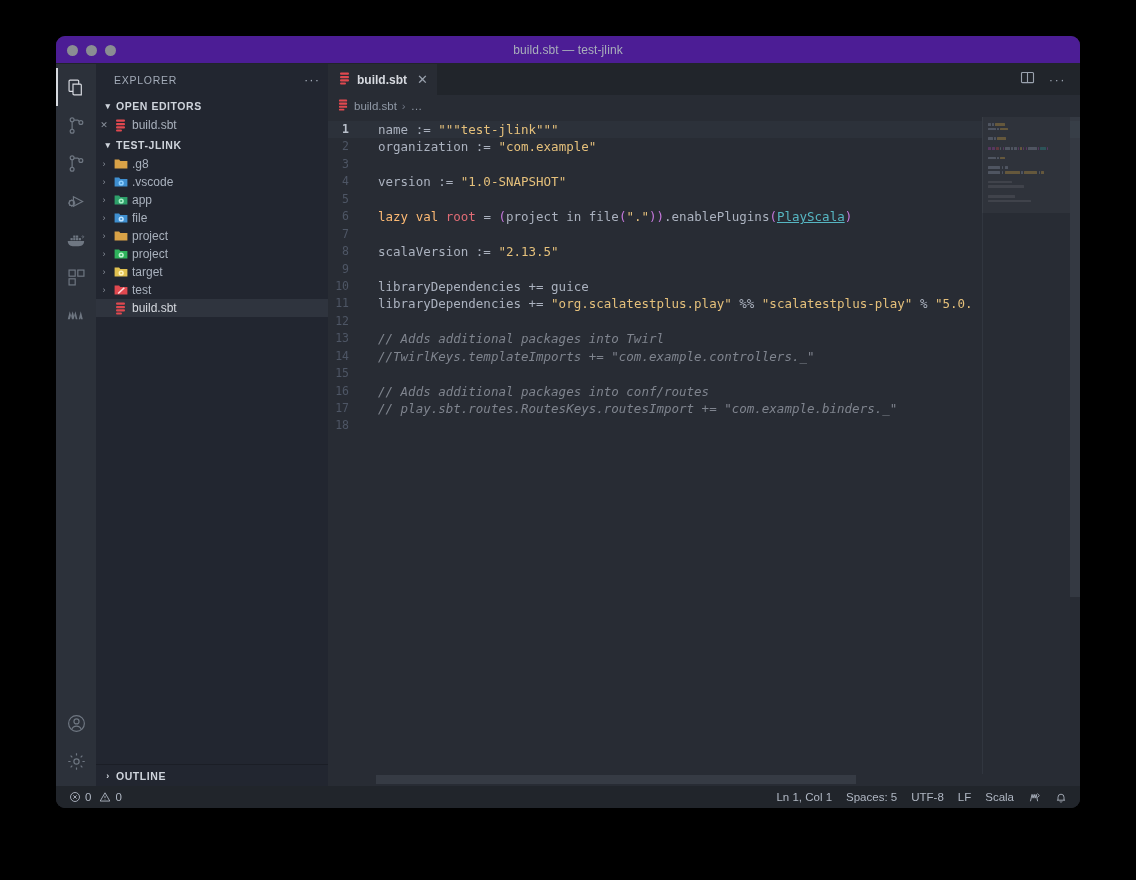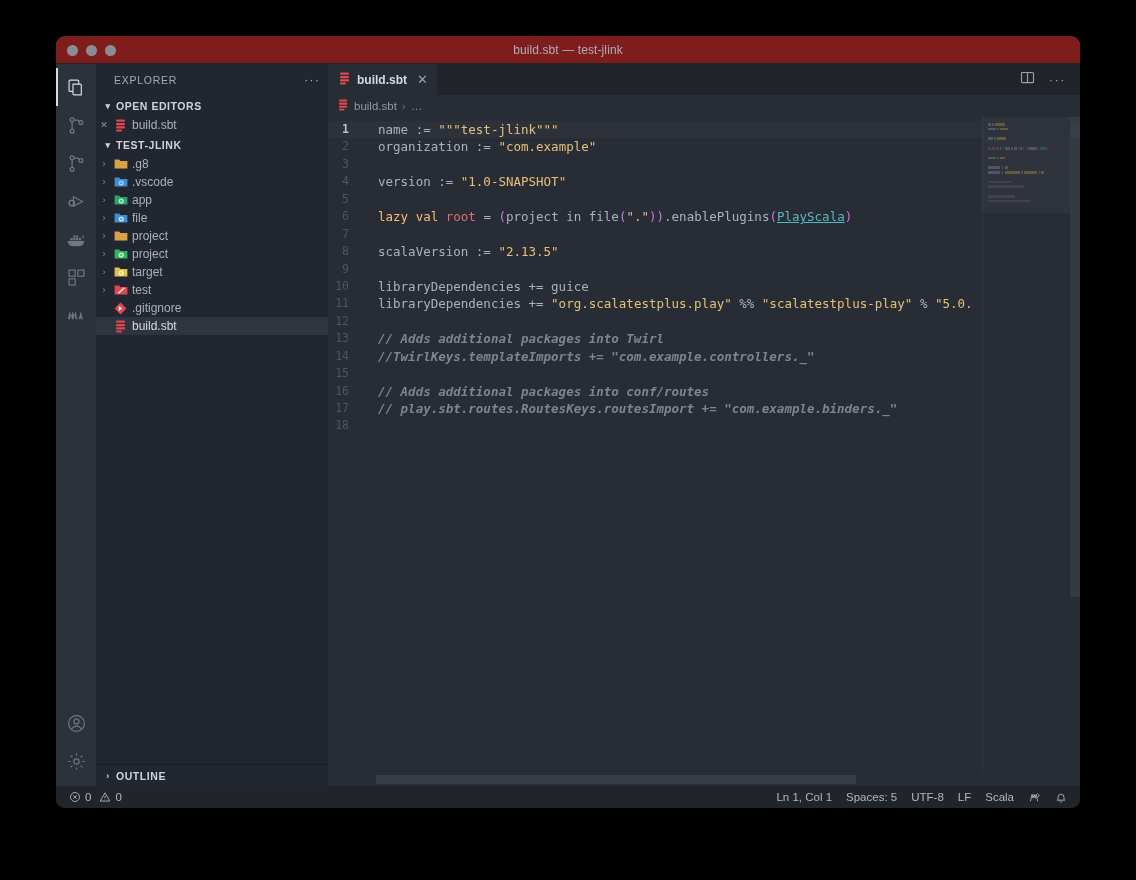--- a/index.html
+++ b/index.html
@@ -18,21 +18,21 @@
     background: #282c34;
     border-radius: 9px;
     overflow: hidden;
     box-shadow: 0 18px 50px rgba(0,0,0,.75);
     display: flex; flex-direction: column;
   }
 
   
   #titlebar {
     height: 28px; flex: 0 0 28px;
-    background: #7f1d1d;
+    background: #4c1d95;
     position: relative;
     display: flex; align-items: center;
     border-bottom: 1px solid #21242b;
   }
   .traffic { position: absolute; left: 11px; top: 9px; display: flex; gap: 8px; }
   .tl { width: 11px; height: 11px; border-radius: 50%; background: #8a8d93; }
   #window-title {
     width: 100%; text-align: center;
     font-size: 12px; color: #a9b0bb;
     letter-spacing: .1px;
@@ -151,21 +151,21 @@
     font-family: "DejaVu Sans Mono", monospace;
   }
   .cl.cur .ln { color: #b9c0cb; font-weight: bold; }
   .ctext { padding-left: 10px; }
 
   
   .s-str { color: #e5c07b; }
   .s-kw  { color: #fdba74; }
   .s-var { color: #e06c75; }
   .s-cls { color: #56b6c2; text-decoration: underline; }
-  .s-cmt { color: #7f848e; font-style: italic; font-weight: bold; }
+  .s-cmt { color: #7f848e; font-style: italic; }
   .s-txt { color: #abb2bf; }
   .s-op  { color: #abb2bf; }
   .s-par { color: #c678dd; }
 
   
   #minimap {
     position: absolute; right: 10px; top: 0;
     width: 88px; height: 100%;
     background: #282c34; pointer-events: none;
     padding-top: 6px;
@@ -433,30 +433,20 @@
           </div>
           <div class="row">
             <span class="arrow">›</span>
             <span class="ficon">
               <svg width="14" height="12" viewBox="0 0 14 12">
                 <path d="M0.6 1.6h4.5l1.2 1.4h7.1v7.6H0.6z" fill="#e0484f"></path>
                 <path d="M3.6 9 9.8 3.2l1.1 1.1L4.7 10z" fill="#ffd9da"></path>
               </svg>
             </span>
             <span class="lbl">test</span>
-          </div>
-          <div class="row">
-            <span class="arrow"></span>
-            <span class="ficon">
-              <svg width="13" height="13" viewBox="0 0 14 14">
-                <path d="M7 0.6 13.4 7 7 13.4.6 7z" fill="#e0484f"></path>
-                <path d="M5.2 4.4v5.2l3.4-2.6z" fill="#ffffff"></path>
-              </svg>
-            </span>
-            <span class="lbl">.gitignore</span>
           </div>
           <div class="row selected">
             <span class="arrow"></span>
             <span class="ficon">
               <svg width="12" height="13" viewBox="0 0 12 13">
                 <rect x="1" y="0.5" width="9" height="2.3" rx="1" fill="#e0484f"></rect>
                 <rect x="1" y="3.9" width="9" height="2.3" rx="1" fill="#e0484f"></rect>
                 <rect x="1" y="7.3" width="9" height="2.3" rx="1" fill="#e0484f"></rect>
                 <rect x="1" y="10.5" width="6" height="2.1" rx="1" fill="#e0484f"></rect>
               </svg>

